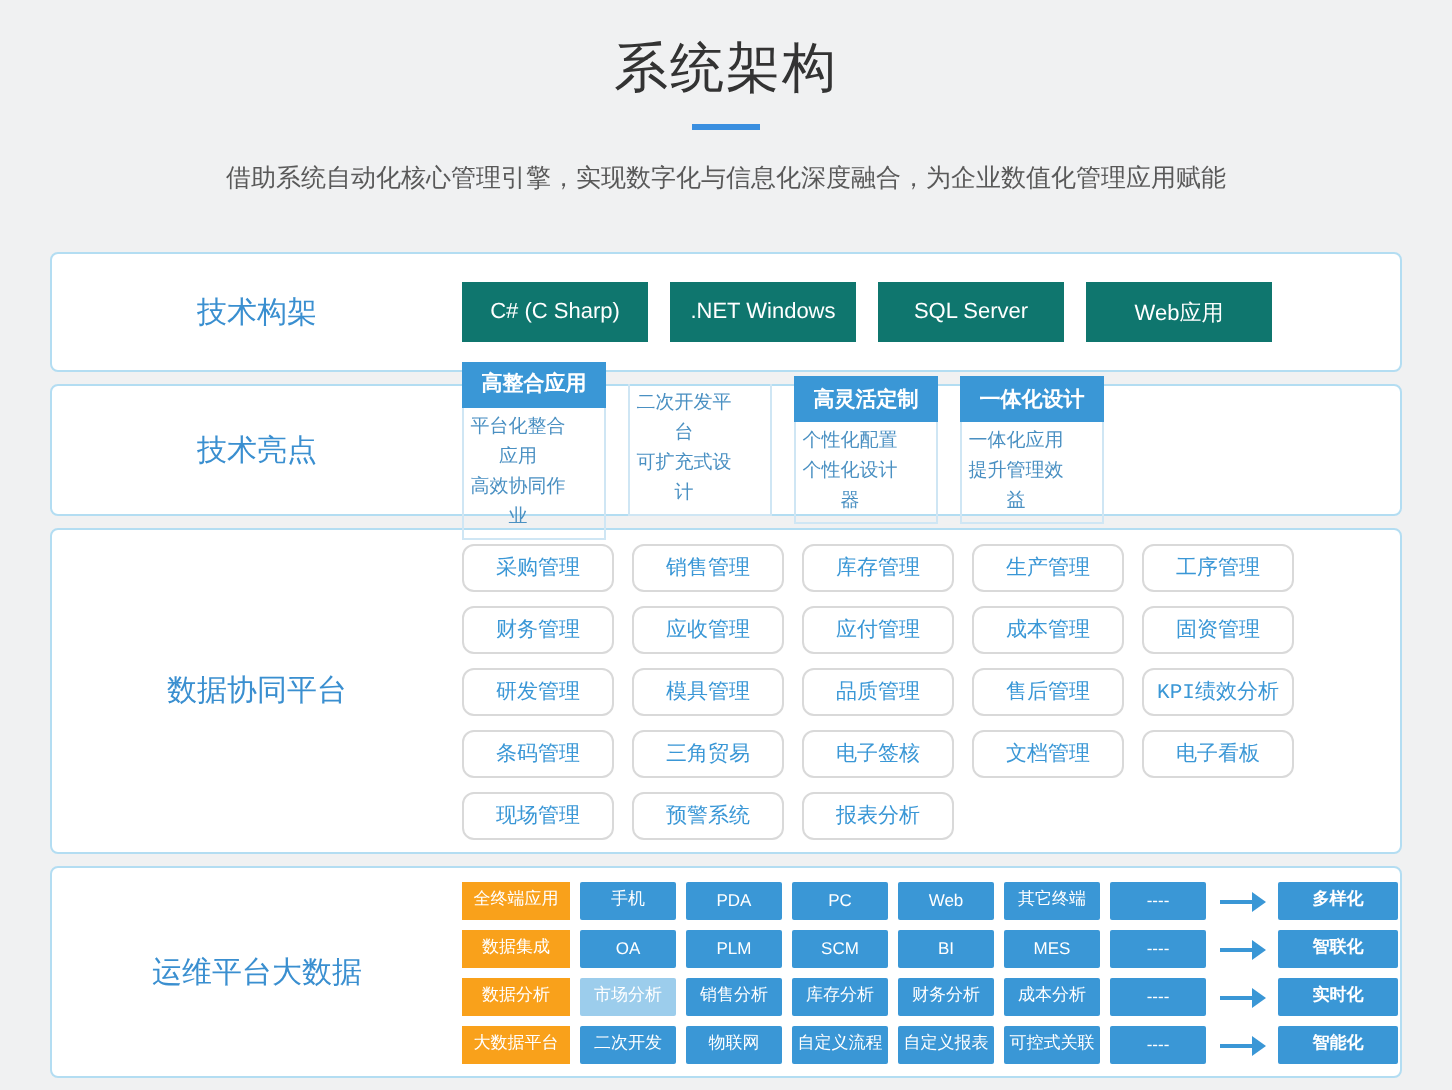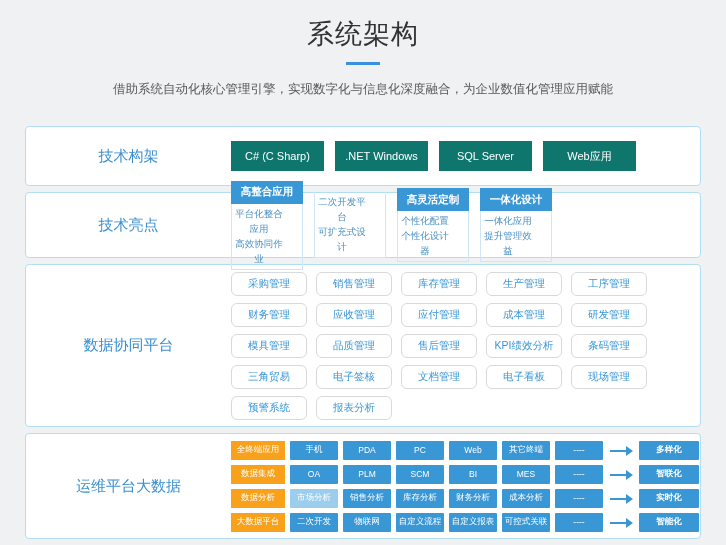--- a/index.html
+++ b/index.html
@@ -59,21 +59,21 @@
   .platform-grid {
     display: grid;
     grid-template-columns: repeat(5, 76px);
     gap: 7px 9px;
   }
   .plat-tag {
     height: 24px; background: #fff;
     border: 1px solid #d9d9d9; border-radius: 6px;
     color: #3a97d6; font-size: 10.5px; font-weight: 500;
     display: flex; align-items: center; justify-content: center;
-    cursor: pointer; font-family: Liberation Sans, sans-serif;
+    cursor: pointer; font-family: Liberation Mono, monospace;
   }
   
   .panel-ops { height: 106px; }
   .ops-rows { display: flex; flex-direction: column; gap: 5px; }
   .ops-row { display: flex; align-items: center; gap: 5px; }
   .ops-cat {
     width: 54px; height: 19px; background: #f9a11b; color: #fff;
     font-size: 8.5px; font-weight: normal;
     display: flex; align-items: center; justify-content: center;
     flex: 0 0 54px;
@@ -162,20 +162,21 @@
     <div class="platform-grid" id="platform-grid">
         <button class="plat-tag">采购管理</button>
         <button class="plat-tag">销售管理</button>
         <button class="plat-tag">库存管理</button>
         <button class="plat-tag">生产管理</button>
         <button class="plat-tag">工序管理</button>
         <button class="plat-tag">财务管理</button>
         <button class="plat-tag">应收管理</button>
         <button class="plat-tag">应付管理</button>
         <button class="plat-tag">成本管理</button>
+        <button class="plat-tag">固资管理</button>
         <button class="plat-tag">研发管理</button>
         <button class="plat-tag">模具管理</button>
         <button class="plat-tag">品质管理</button>
         <button class="plat-tag">售后管理</button>
         <button class="plat-tag">KPI绩效分析</button>
         <button class="plat-tag">条码管理</button>
         <button class="plat-tag">三角贸易</button>
         <button class="plat-tag">电子签核</button>
         <button class="plat-tag">文档管理</button>
         <button class="plat-tag">电子看板</button>

